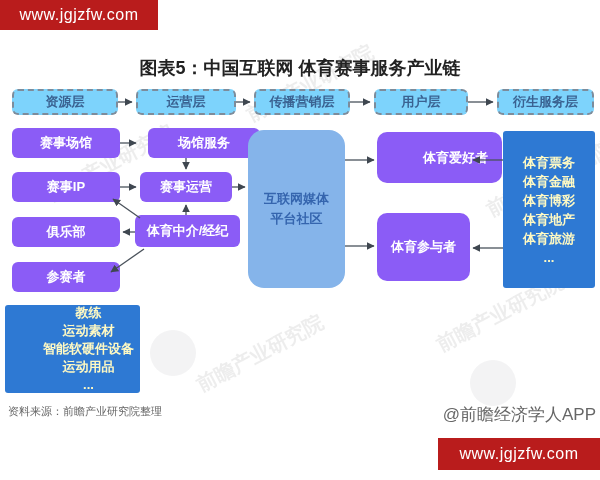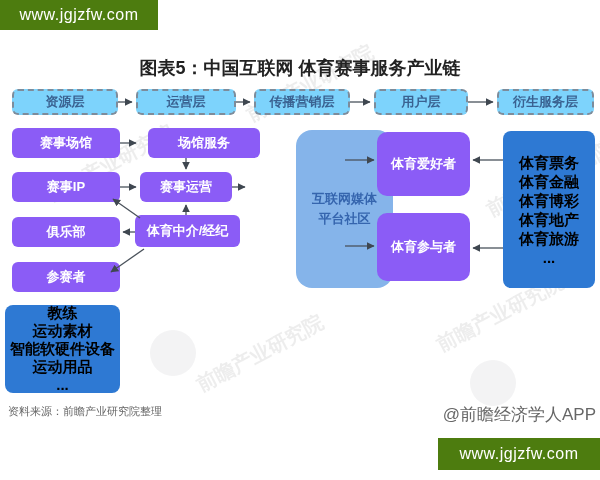--- a/index.html
+++ b/index.html
@@ -2,21 +2,21 @@
 <html><head>
 <meta charset="utf-8">
 <style>
   html,body{margin:0;padding:0;background:#ffffff;}
   #stage{
     position:relative;width:600px;height:480px;background:#ffffff;
     font-family:"Liberation Sans","DejaVu Sans",sans-serif;
     overflow:hidden;
   }
   .urlbar{
-    position:absolute;background:#4d7c0f;color:#ffffff;
+    position:absolute;background:#b91c1c;color:#ffffff;
     display:flex;align-items:center;justify-content:center;
     font-size:16px;letter-spacing:0.5px;
   }
   #topbar{left:0;top:8;width:158px;height:30px;}
   #bottombar{left:438px;top:438px;width:162px;height:32px;}
   #title{
     position:absolute;left:0;top:56px;width:100%;text-align:center;
     font-size:18px;font-weight:bold;color:#222;
   }
   .layer{
@@ -24,23 +24,23 @@
     display:flex;align-items:center;justify-content:center;
     color:#3a6291;font-weight:bold;font-size:13px;background:#7dd3fc;
     box-sizing:border-box;
   }
   .box{
     position:absolute;background:#8b5cf6;border-radius:6px;color:#ffffff;
     display:flex;align-items:center;justify-content:center;
     font-weight:bold;font-size:13px;text-align:center;
   }
   .bigbox{
-    position:absolute;background:#2e79d3;border-radius:8px;color:#000000;
+    position:absolute;background:#2e79d3;border-radius:3px;color:#fef9c3;
     display:flex;flex-direction:column;align-items:center;justify-content:center;
-    font-weight:bold;font-size:15px;text-align:center;line-height:18px;
+    font-weight:bold;font-size:13px;text-align:center;line-height:18px;
   }
   .midbox{
     position:absolute;background:#85b4ea;border-radius:16px;color:#3565ae;
     display:flex;flex-direction:column;align-items:center;justify-content:center;
     font-weight:bold;font-size:13px;text-align:center;line-height:20px;
   }
   #arrows{position:absolute;left:0;top:0;width:600px;height:480px;pointer-events:none;}
   .src{
     position:absolute;left:8px;top:404px;font-size:11px;color:#666;
   }
@@ -78,38 +78,38 @@
   <div class="layer" style="left:136px;top:89px;width:100px;">运营层</div>
   <div class="layer" style="left:254px;top:89px;width:96px;">传播营销层</div>
   <div class="layer" style="left:374px;top:89px;width:94px;">用户层</div>
   <div class="layer" style="left:497px;top:89px;width:97px;">衍生服务层</div>
 
   <div class="box" style="left:12px;top:128px;width:108px;height:30px;">赛事场馆</div>
   <div class="box" style="left:12px;top:172px;width:108px;height:30px;">赛事IP</div>
   <div class="box" style="left:12px;top:217px;width:108px;height:30px;">俱乐部</div>
   <div class="box" style="left:12px;top:262px;width:108px;height:30px;">参赛者</div>
 
-  <div class="bigbox" style="left:5px;top:305px;width:115px;height:88px;">
+  <div class="bigbox" style="left:5px;top:305px;width:103px;height:88px;padding-left:32px;">
     <div>教练</div>
     <div>运动素材</div>
     <div>智能软硬件设备</div>
     <div>运动用品</div>
     <div>...</div>
   </div>
 
   <div class="box" style="left:148px;top:128px;width:112px;height:30px;">场馆服务</div>
   <div class="box" style="left:140px;top:172px;width:92px;height:30px;">赛事运营</div>
   <div class="box" style="left:135px;top:215px;width:105px;height:32px;">体育中介/经纪</div>
 
-  <div class="midbox" style="left:248px;top:130px;width:97px;height:158px;margin-left:48px;">
+  <div class="midbox" style="left:248px;top:130px;width:97px;height:158px;">
     <div>互联网媒体</div>
     <div>平台社区</div>
   </div>
 
-  <div class="box" style="left:377px;top:132px;width:93px;height:64px;border-radius:10px;">体育爱好者</div>
+  <div class="box" style="left:377px;top:132px;width:93px;height:51px;border-radius:10px;padding-left:32px;">体育爱好者</div>
   <div class="box" style="left:377px;top:213px;width:93px;height:68px;border-radius:10px;">体育参与者</div>
 
   <div class="bigbox" style="left:503px;top:131px;width:92px;height:157px;line-height:19px;">
     <div>体育票务</div>
     <div>体育金融</div>
     <div>体育博彩</div>
     <div>体育地产</div>
     <div>体育旅游</div>
     <div>...</div>
   </div>

